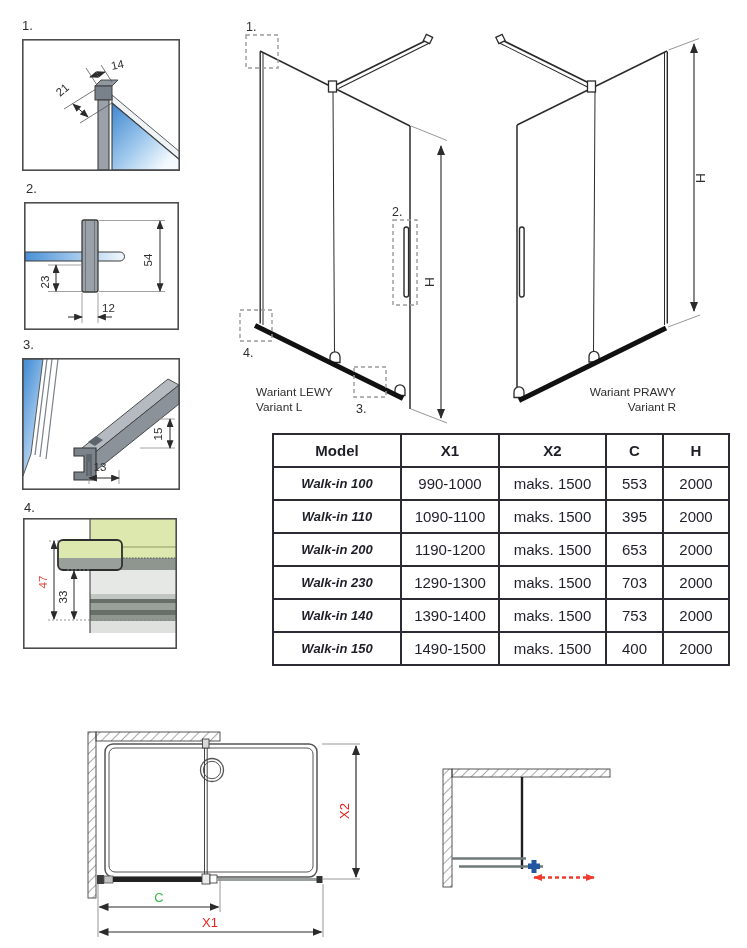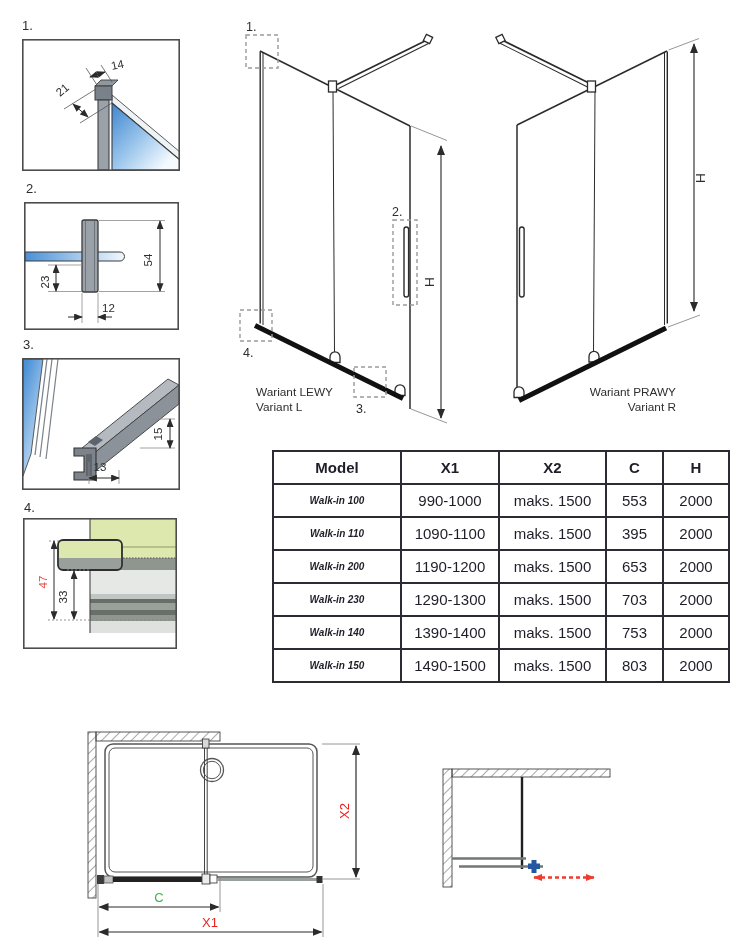--- a/index.html
+++ b/index.html
@@ -10,26 +10,26 @@
   svg text{font-family:"Liberation Sans",sans-serif;fill:#2e2e2e;}
   svg .dim{font-size:11.5px;}
   svg .lbl{font-size:11.8px;}
   svg .co{font-size:12.5px;}
   svg .hlab{font-size:13.5px;}
   svg .plab{font-size:13px;}
   .red{fill:#e8231f;}
   .green{fill:#3db54a;}
   .dimred{fill:#e8433a;}
   
-  table.spec{position:absolute;left:272px;top:450px;border-collapse:collapse;table-layout:fixed;
+  table.spec{position:absolute;left:272px;top:433px;border-collapse:collapse;table-layout:fixed;
              background:#fff;}
   table.spec th,table.spec td{border:2px solid #2b2b33;text-align:center;vertical-align:middle;
              padding:0;height:31px;font-size:15px;color:#1e1e28;white-space:nowrap;}
   table.spec th{font-weight:bold;}
-  table.spec td.model{font-weight:bold;font-style:italic;font-size:10px;}
+  table.spec td.model{font-weight:bold;font-style:italic;font-size:13px;}
   .th-red{color:#e8231f;}
   .th-green{color:#3db54a;}
 </style>
 </head>
 <body>
 
 <div class="page">
 
   <span class="abs callout-label" style="left:22px;top:18px;">1.</span>
   <svg class="abs" style="left:22px;top:39px;" width="158" height="132" viewBox="0 0 158 132">
@@ -306,21 +306,21 @@
       <td class="model">Walk-in 140</td>
       <td>1390-1400</td>
       <td>maks. 1500</td>
       <td>753</td>
       <td>2000</td>
     </tr>
     <tr>
       <td class="model">Walk-in 150</td>
       <td>1490-1500</td>
       <td>maks. 1500</td>
-      <td>803</td>
+      <td>400</td>
       <td>2000</td>
     </tr>
   </tbody>
     </table>
 
   <svg class="abs" style="left:55px;top:725px;" width="310" height="223" viewBox="55 725 310 223">
     <defs>
       <marker id="aP" viewBox="0 0 10 8" refX="9" refY="4" markerWidth="10" markerHeight="8" orient="auto-start-reverse" markerUnits="userSpaceOnUse">
           <path d="M0,0 L10,4 L0,8 Z" fill="#2b2b2b"></path>
         </marker>

